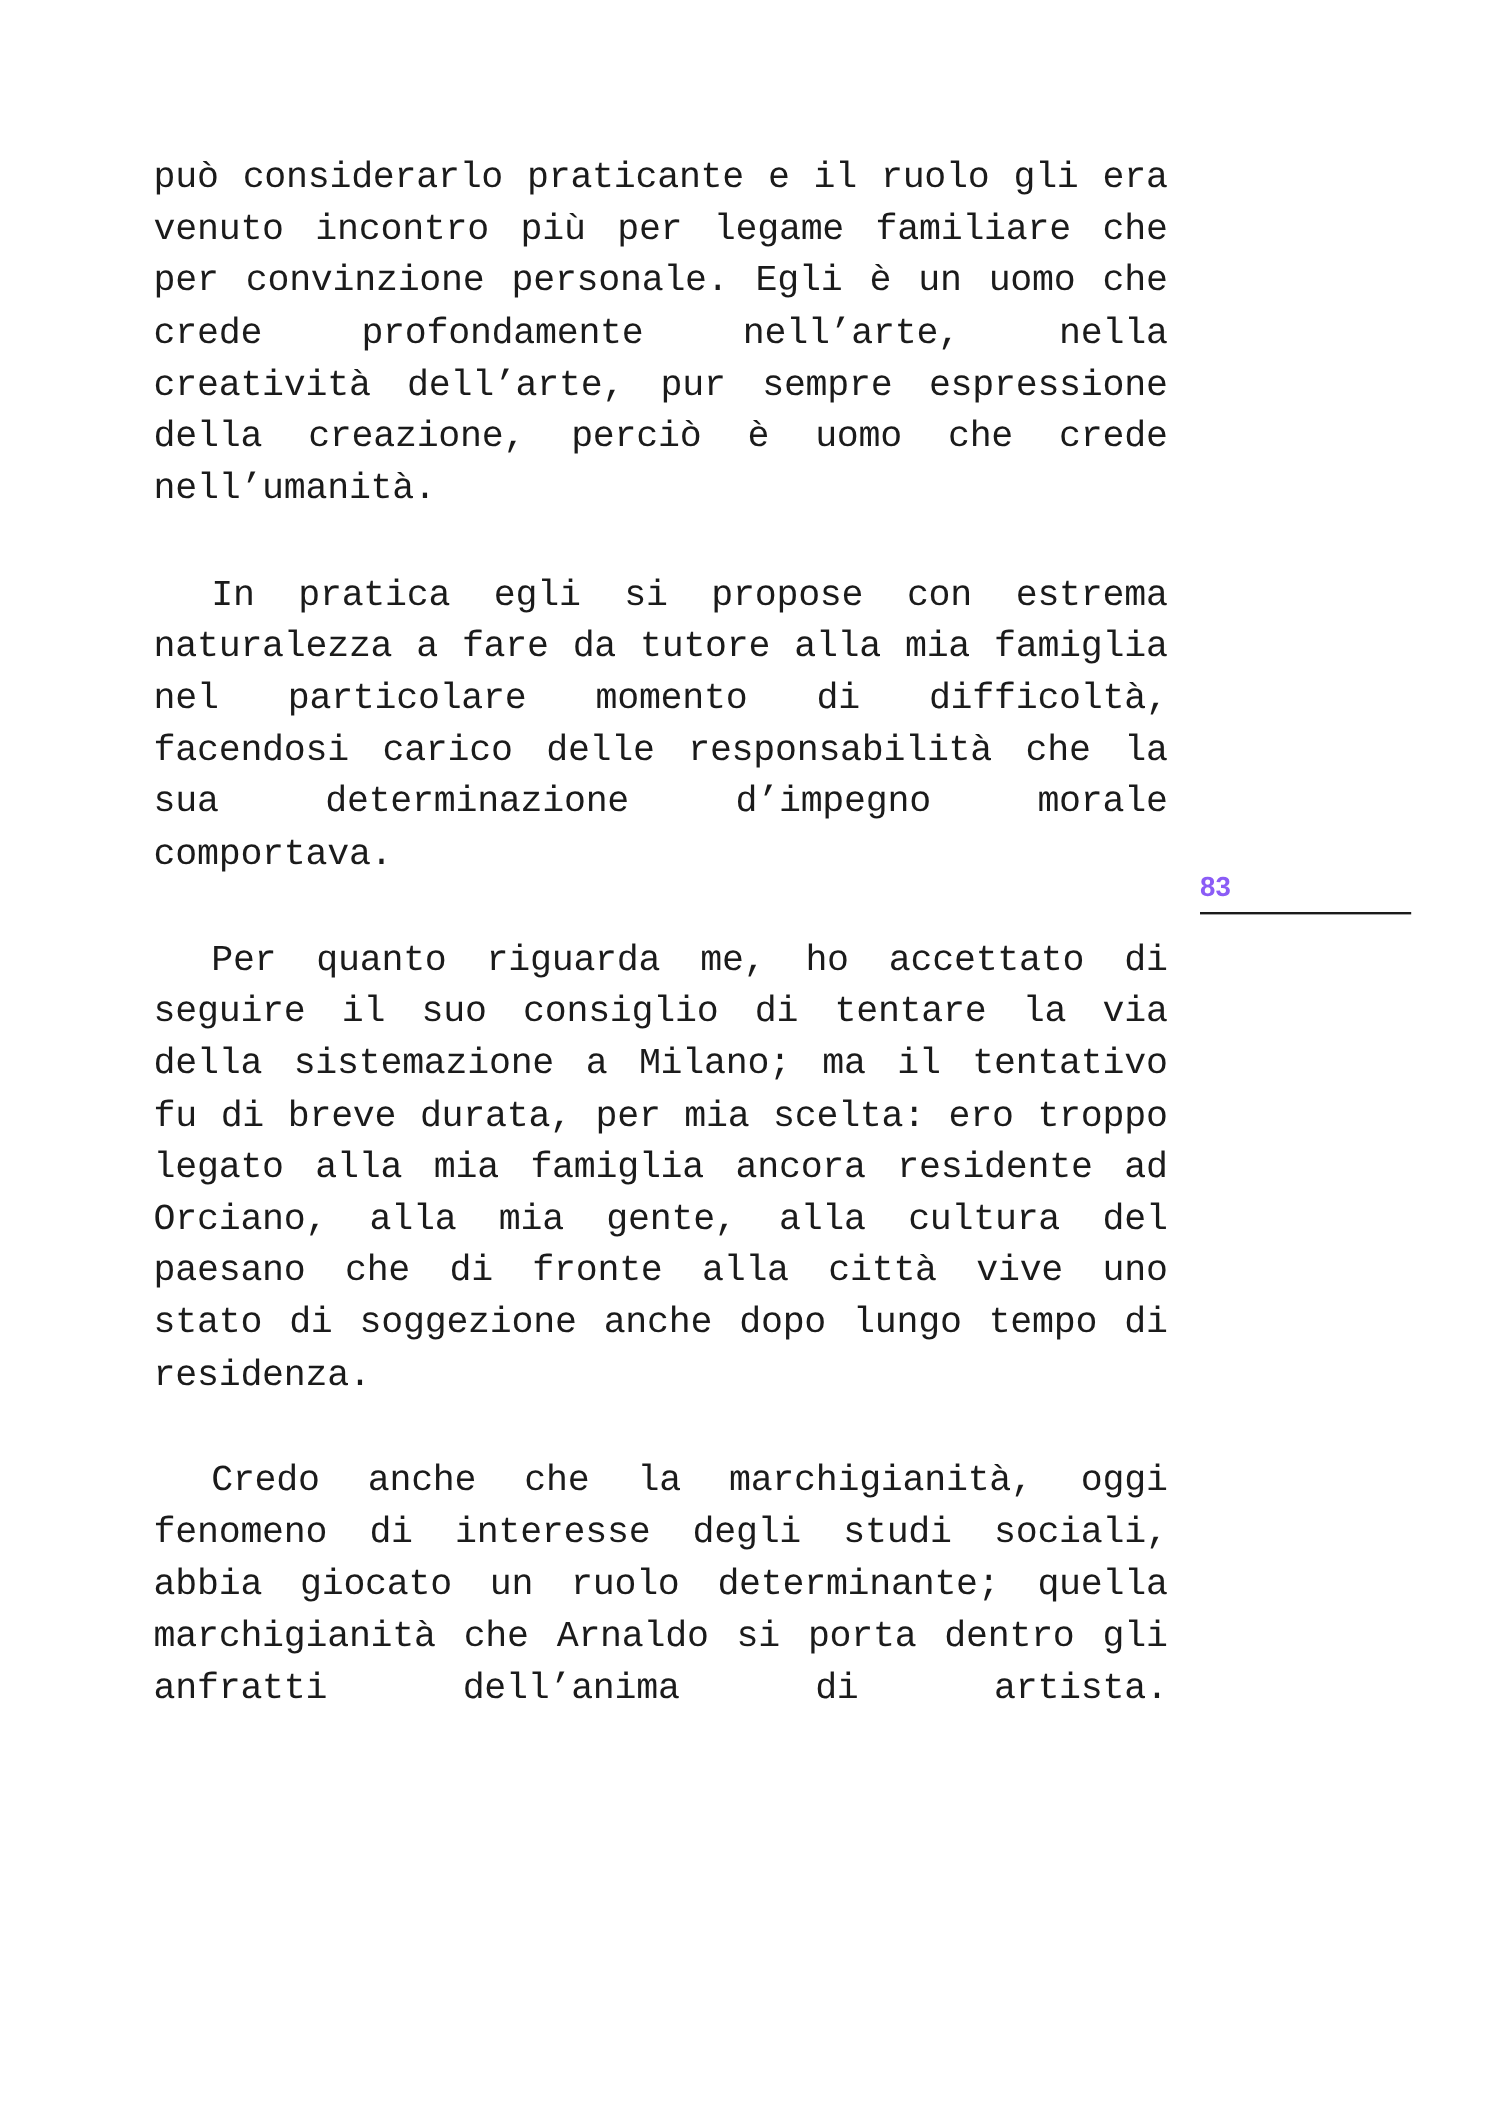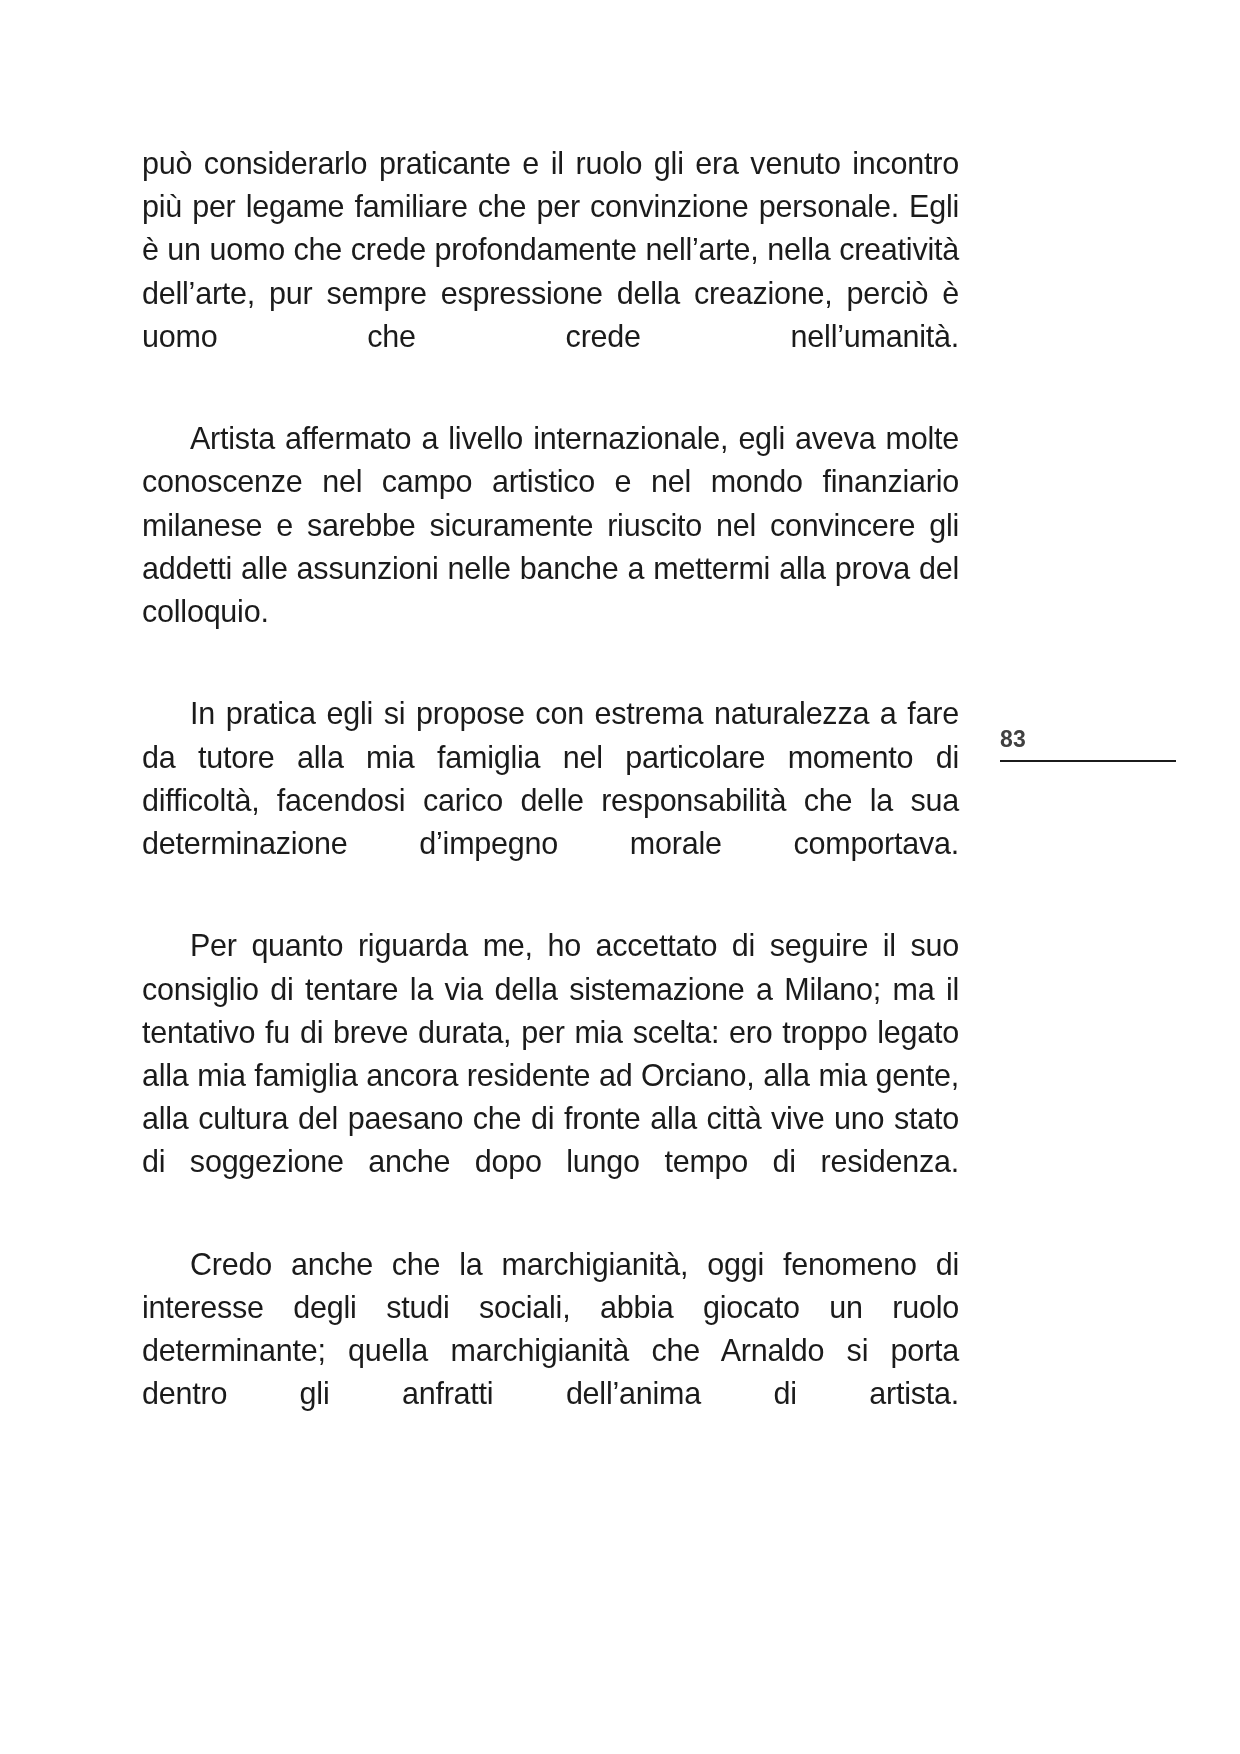--- a/index.html
+++ b/index.html
@@ -26,24 +26,25 @@
     line-height: 43.2px;
     color: #1b1b1b;
     text-align: justify;
     text-justify: inter-word;
     -webkit-font-smoothing: antialiased;
     letter-spacing: -0.22px;
     word-spacing: -0.4px;
   }
 
   .para {
-    margin: 16px;
+    margin: 2px;
     text-indent: 0;
     text-align: justify;
     hyphens: none;
+    font-family: Liberation Mono, monospace;
   }
   .para.indented {
     text-indent: 48px;
   }
   
   .para:after {
     content: "";
     display: inline-block;
     width: 100%;
   }
@@ -51,39 +52,38 @@
   
   .folio {
     position: absolute;
     left: 1000px;
     top: 726px;
     width: 180px;
   }
   .folio-number {
     font-size: 23px;
     font-weight: bold;
-    color: #404040;
+    color: #8b5cf6;
     line-height: 26px;
     letter-spacing: 0.2px;
   }
   .folio-rule {
     margin-top: 8px;
     width: 176px;
     height: 2px;
     background: #1b1b1b;
   }
 </style>
 </head>
 <body>
 
 <div class="page">
 
   <div class="text-column">
     <p class="para">può considerarlo praticante e il ruolo gli era venuto incontro più per legame familiare che per convinzione personale. Egli è un uomo che crede profondamente nell’arte, nella creatività dell’arte, pur sempre espressione della creazione, perciò è uomo che crede nell’umanità.</p>
-    <p class="para indented">Artista affermato a livello internazionale, egli aveva molte conoscenze nel campo artistico e nel mondo finanziario milanese e sarebbe sicuramente riuscito nel convincere gli addetti alle assunzioni nelle banche a mettermi alla prova del colloquio.</p>
     <p class="para indented">In pratica egli si propose con estrema naturalezza a fare da tutore alla mia famiglia nel particolare momento di difficoltà, facendosi carico delle responsabilità che la sua determinazione d’impegno morale comportava.</p>
     <p class="para indented">Per quanto riguarda me, ho accettato di seguire il suo consiglio di tentare la via della sistemazione a Milano; ma il tentativo fu di breve durata, per mia scelta: ero troppo legato alla mia famiglia ancora residente ad Orciano, alla mia gente, alla cultura del paesano che di fronte alla città vive uno stato di soggezione anche dopo lungo tempo di residenza.</p>
     <p class="para indented">Credo anche che la marchigianità, oggi fenomeno di interesse degli studi sociali, abbia giocato un ruolo determinante; quella marchigianità che Arnaldo si porta dentro gli anfratti dell’anima di artista.</p>
 
   </div>
 
   <div class="folio">
     <div class="folio-number">83</div>
     <div class="folio-rule"></div>
   </div>

